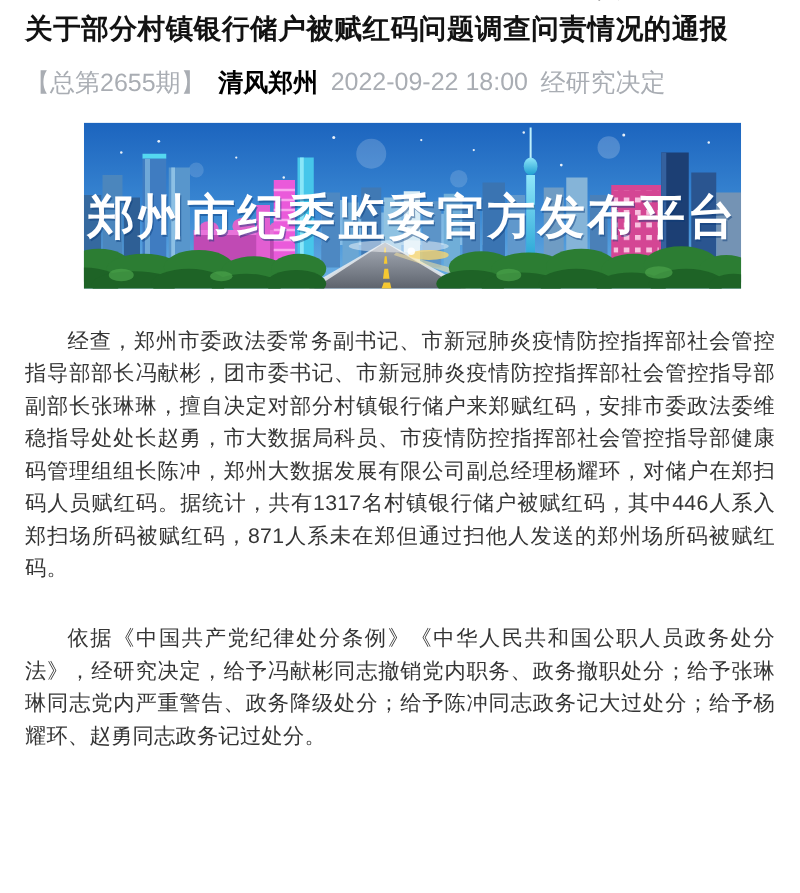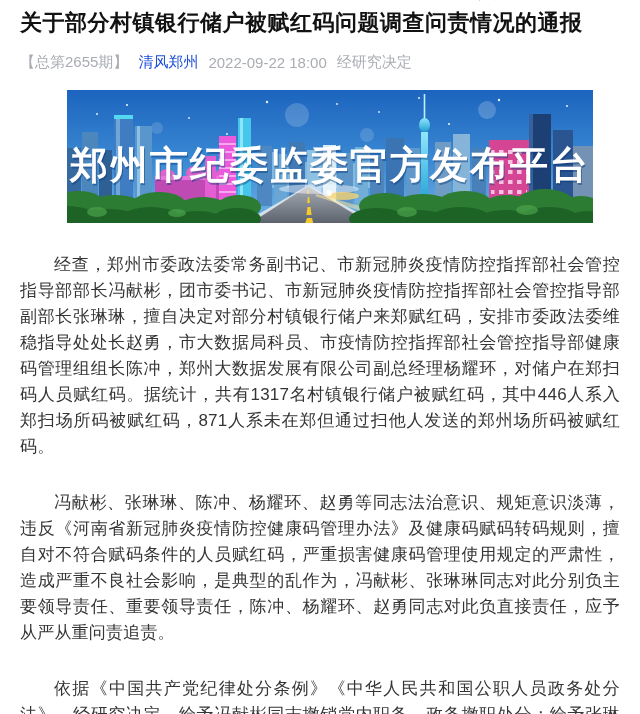--- a/index.html
+++ b/index.html
@@ -33,27 +33,27 @@
     line-height: 31px;
     font-weight: 700;
     letter-spacing: 0.5px;
     color: #121212;
   }
   .meta-row {
     display: flex;
     align-items: center;
     gap: 10px;
     margin: 15px 20px 0 20px;
-    font-size: 15px;
+    font-size: 20px;
     color: #a9adb3;
     white-space: nowrap;
   }
   .meta-row .account-link {
-    color: #1d4ed8;
-    font-weight: 400;
+    color: #000000;
+    font-weight: 700;
     cursor: pointer;
     text-decoration: none;
   }
   .banner {
     width: 526px;
     height: 133px;
     margin: 18px 47px 0 67px;
     position: relative;
     cursor: pointer;
     overflow: hidden;
@@ -260,17 +260,16 @@
 
       <g>
         <text class="banner-caption-text" x="264" y="90" font-size="38" text-anchor="middle" fill="#0a3a78" opacity="0.45">郑州市纪委监委官方发布平台</text>
         <text class="banner-caption-text" x="263" y="88" font-size="38" text-anchor="middle" fill="#ffffff">郑州市纪委监委官方发布平台</text>
       </g>
     </svg>
   </div>
 
   <div class="body-text">
     <p class="first">经查，郑州市委政法委常务副书记、市新冠肺炎疫情防控指挥部社会管控指导部部长冯献彬，团市委书记、市新冠肺炎疫情防控指挥部社会管控指导部副部长张琳琳，擅自决定对部分村镇银行储户来郑赋红码，安排市委政法委维稳指导处处长赵勇，市大数据局科员、市疫情防控指挥部社会管控指导部健康码管理组组长陈冲，郑州大数据发展有限公司副总经理杨耀环，对储户在郑扫码人员赋红码。据统计，共有1317名村镇银行储户被赋红码，其中446人系入郑扫场所码被赋红码，871人系未在郑但通过扫他人发送的郑州场所码被赋红码。</p>
-    <p>冯献彬、张琳琳、陈冲、杨耀环、赵勇等同志法治意识、规矩意识淡薄，违反《河南省新冠肺炎疫情防控健康码管理办法》及健康码赋码转码规则，擅自对不符合赋码条件的人员赋红码，严重损害健康码管理使用规定的严肃性，造成严重不良社会影响，是典型的乱作为，冯献彬、张琳琳同志对此分别负主要领导责任、重要领导责任，陈冲、杨耀环、赵勇同志对此负直接责任，应予从严从重问责追责。</p>
     <p>依据《中国共产党纪律处分条例》《中华人民共和国公职人员政务处分法》，经研究决定，给予冯献彬同志撤销党内职务、政务撤职处分；给予张琳琳同志党内严重警告、政务降级处分；给予陈冲同志政务记大过处分；给予杨耀环、赵勇同志政务记过处分。</p>
   </div>
 
 </div>
 
 </body></html>

